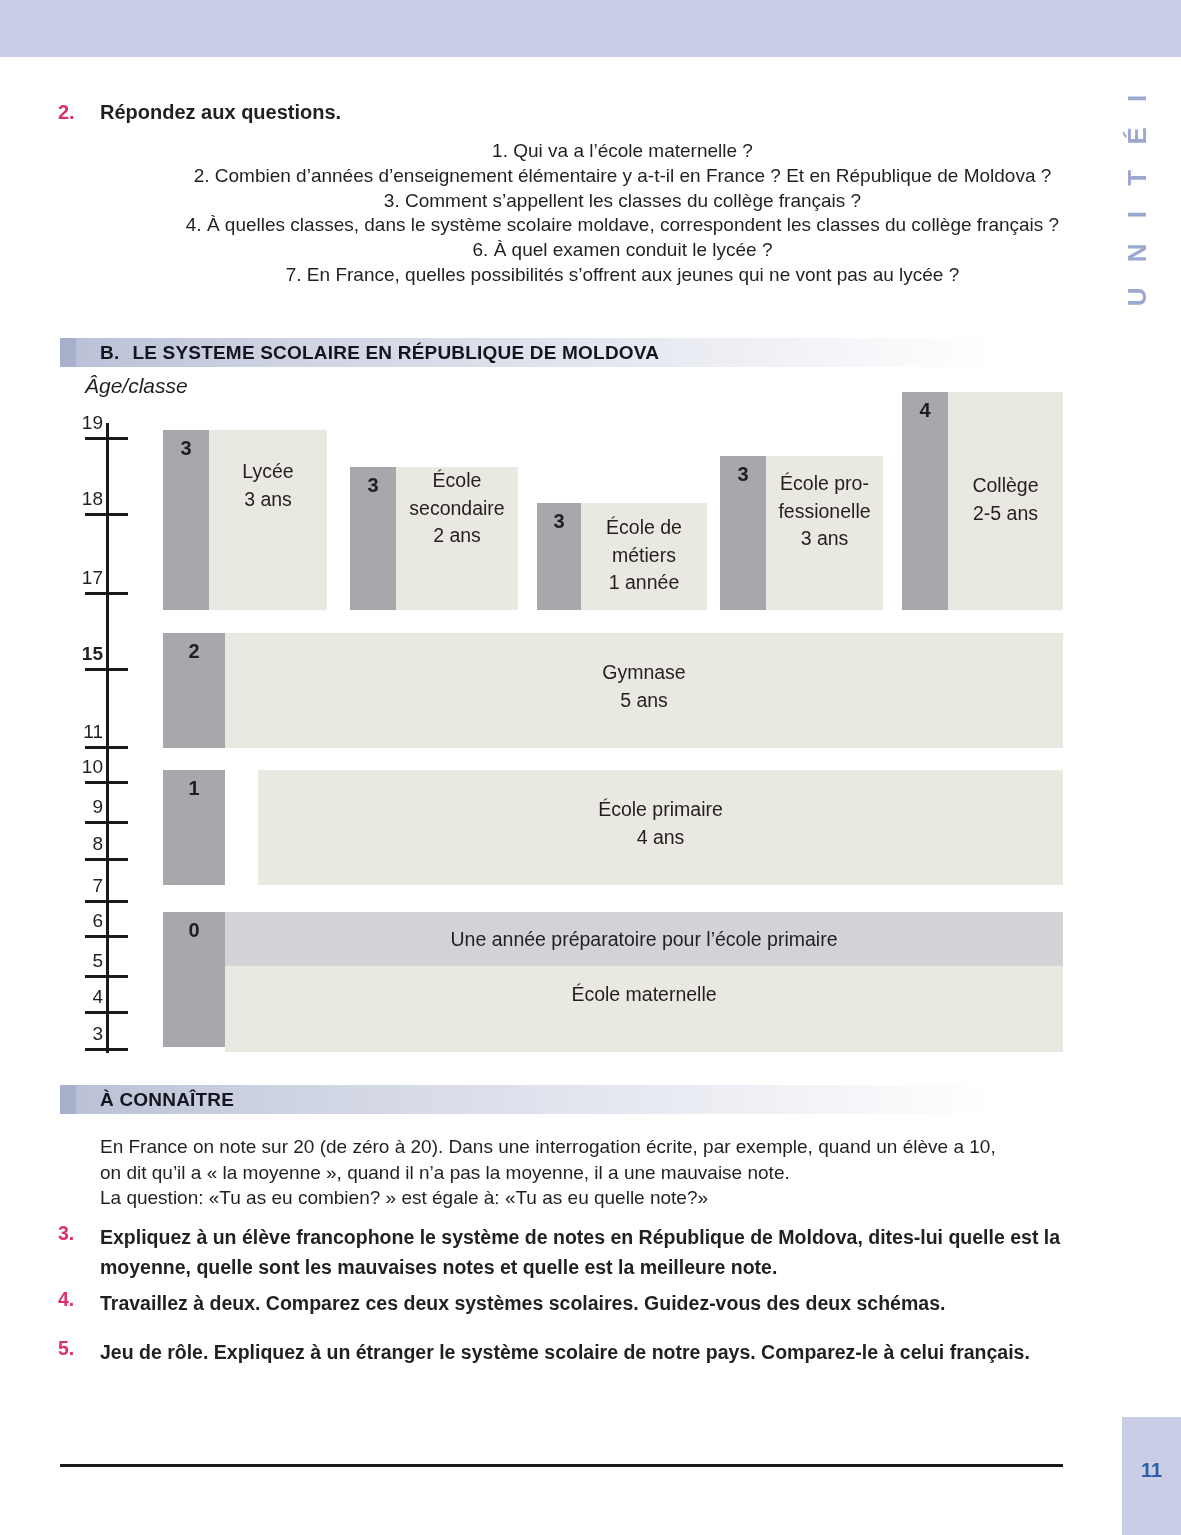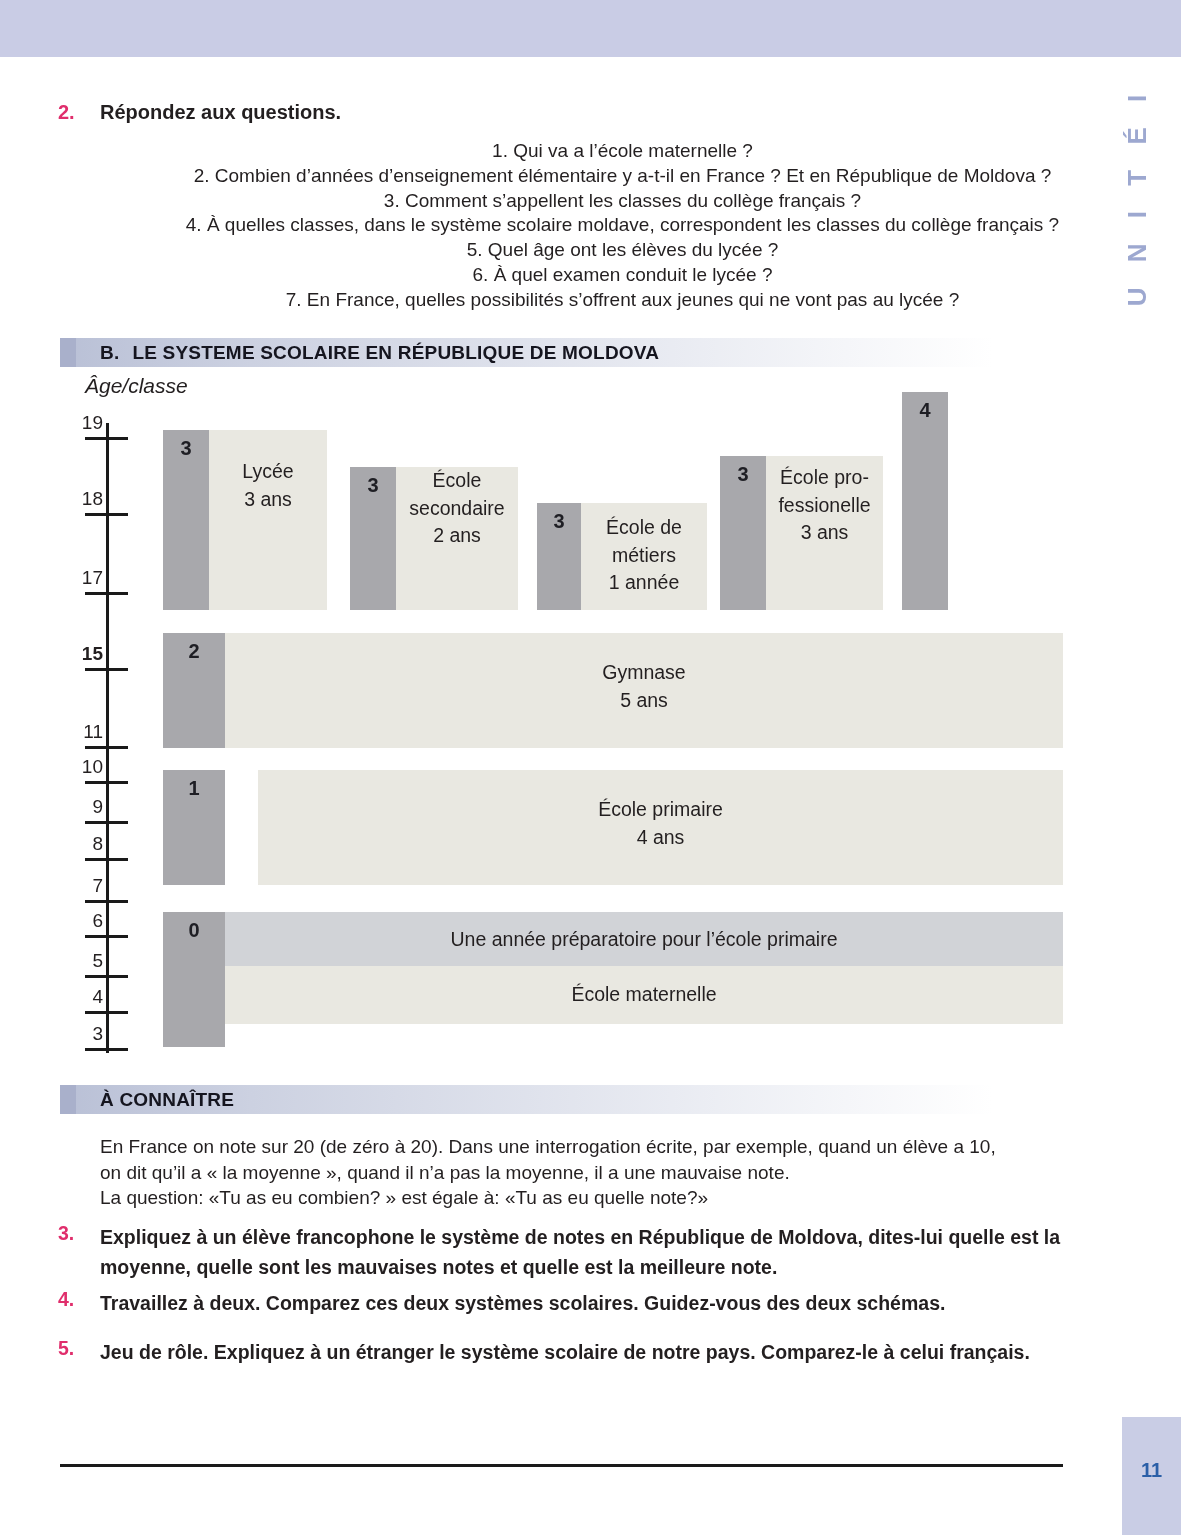--- a/index.html
+++ b/index.html
@@ -31,21 +31,21 @@
   .tick { position:absolute; left:85px; width:43px; height:3px; background:#1a1a1a; }
   .tick-label { position:absolute; left:58px; width:45px; text-align:right; font-size:19px; }
   .dbox { position:absolute; display:flex; align-items:stretch; }
   .dbox-tab { background:#a8a8ac; text-align:center; font-weight:bold; font-size:20px; padding-top:7px; box-sizing:border-box; flex:none; color:#1e1e24; }
   .dbox-body { background:#e9e8e1; flex:1; text-align:center; font-size:19.5px; line-height:27.5px; box-sizing:border-box; }
   
   .bz-tab { position:absolute; left:163px; top:912px; width:62px; height:135px; background:#a8a8ac;
             text-align:center; font-weight:bold; font-size:20px; padding-top:7px; box-sizing:border-box; color:#1e1e24; }
   .bz-row1 { position:absolute; left:225px; top:912px; width:838px; height:54px; background:#d1d3d7;
              display:flex; align-items:center; justify-content:center; font-size:19.5px; }
-  .bz-row2 { position:absolute; left:225px; top:966px; width:838px; height:58px; background:#e9e8e1;
+  .bz-row2 { position:absolute; left:225px; top:966px; width:838px; height:86px; background:#e9e8e1;
              text-align:center; padding-top:17px; box-sizing:border-box; font-size:19.5px; }
   
   .connaitre-text { position:absolute; left:100px; top:1134px; width:1000px; font-size:19px; line-height:25.6px; }
   
   .ex-row { position:absolute; left:58px; display:flex; }
   .ex-row .num { width:42px; color:#e02e6c; font-weight:bold; font-size:19.5px; flex:none; }
   .ex-row .txt { font-weight:bold; font-size:19.5px; line-height:30px; }
   .ex-row-3 { top:1222px; } .ex-row-3 .txt { width:975px; }
   .ex-row-4 { top:1288px; } .ex-row-4 .txt { width:990px; }
   .ex-row-5 { top:1337px; } .ex-row-5 .txt { width:950px; }
@@ -65,21 +65,20 @@
   <div class="ex-head">
     <div class="ex-num">2.</div>
     <div class="ex-title">Répondez aux questions.</div>
   </div>
 
   <div class="questions">
       <div>1. Qui va a l’école maternelle ?</div>
       <div>2. Combien d’années d’enseignement élémentaire y a-t-il en France ? Et en République de Moldova ?</div>
       <div>3. Comment s’appellent les classes du collège français ?</div>
       <div>4. À quelles classes, dans le système scolaire moldave, correspondent les classes du collège français ?</div>
-      <div>5. Quel âge ont les élèves du lycée ?</div>
       <div>6. À quel examen conduit le lycée ?</div>
       <div>7. En France, quelles possibilités s’offrent aux jeunes qui ne vont pas au lycée ?</div>
     </div>
 
   <div class="band band-b">
     <div class="band-cap"></div>
     <div class="band-text">
       <span>B.</span>
       <span>LE SYSTEME SCOLAIRE EN RÉPUBLIQUE DE MOLDOVA</span>
     </div>
@@ -134,28 +133,32 @@
       <div class="dbox" style="left: 537px; top: 503px; width: 170px; height: 107px;">
         <div class="dbox-tab" style="width: 44px;">3</div>
         <div class="dbox-body" style="padding-top: 11px;">
           <div>École de</div>
           <div>métiers</div>
           <div>1 année</div>
         </div>
       </div>
       <div class="dbox" style="left: 720px; top: 456px; width: 163px; height: 154px;">
         <div class="dbox-tab" style="width: 46px;">3</div>
-        <div class="dbox-body" style="padding-top: 8px;">
+        <div class="dbox-body" style="padding-top: 14px;">
           <div>École pro-</div>
           <div>fessionelle</div>
           <div>3 ans</div>
         </div>
       </div>
       <div class="dbox" style="left: 902px; top: 392px; width: 161px; height: 218px;">
         <div class="dbox-tab" style="width: 46px;">4</div>
+        <div class="dbox-body" style="padding-top: 80px;">
+          <div>Collège</div>
+          <div>2-5 ans</div>
+        </div>
       </div>
       <div class="dbox" style="left: 163px; top: 633px; width: 900px; height: 115px;">
         <div class="dbox-tab" style="width: 62px;">2</div>
         <div class="dbox-body" style="padding-top: 26px;">
           <div>Gymnase</div>
           <div>5 ans</div>
         </div>
       </div>
       <div class="dbox" style="left: 163px; top: 770px; width: 900px; height: 115px;">
         <div class="dbox-tab" style="width: 62px;">1</div>

